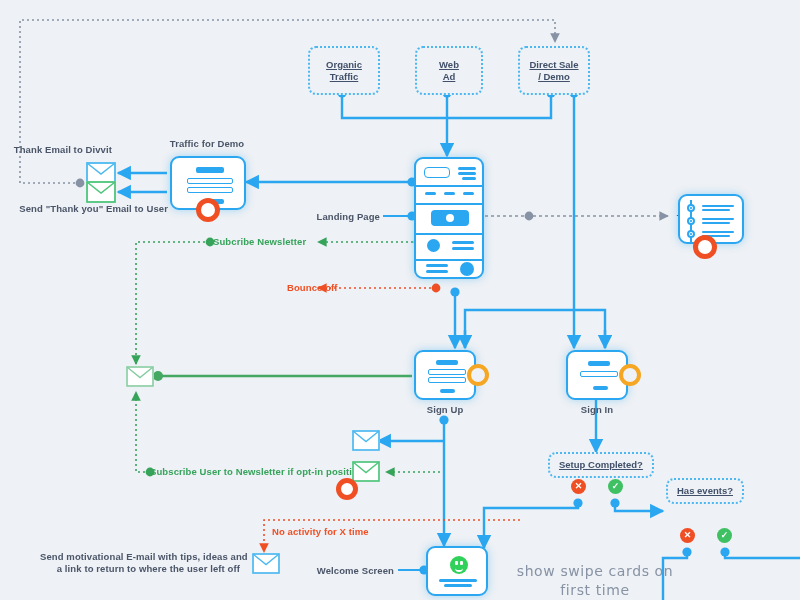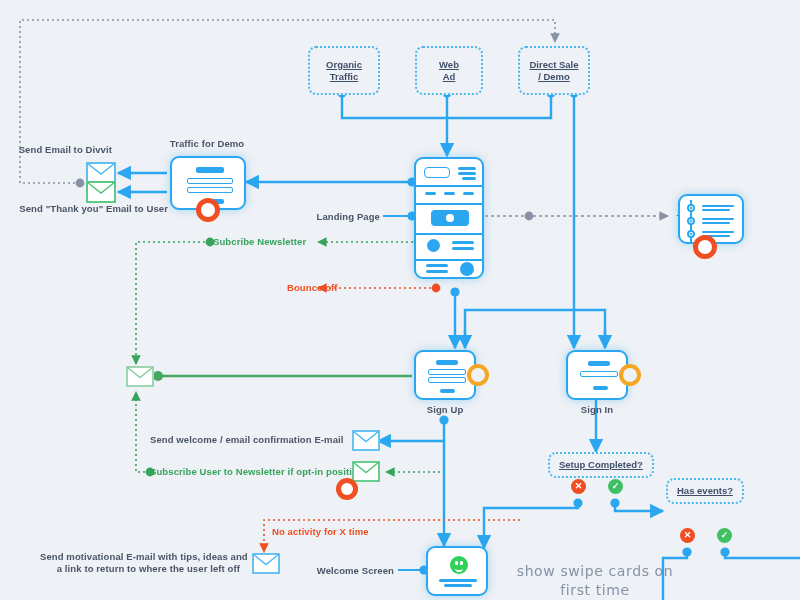--- a/index.html
+++ b/index.html
@@ -217,21 +217,21 @@
 
   <div class="lbl c" style="left:152px;top:138px;width:110px;">Traffic for Demo</div>
   <div class="card" style="left:170px;top:156px;width:76px;height:54px;">
     <div class="bar" style="left:24px;top:9px;width:28px;height:6px;"></div>
     <div class="bar hollow" style="left:15px;top:20px;width:46px;height:6px;"></div>
     <div class="bar hollow" style="left:15px;top:29px;width:46px;height:6px;"></div>
     <div class="bar" style="left:34px;top:41px;width:18px;height:5px;"></div>
   </div>
   <div class="ring orange-red" style="left:196px;top:198px;width:24px;height:24px;"></div>
 
-  <div class="lbl r" style="left:0px;top:144px;width:112px;">Send Email to Divvit</div>
+  <div class="lbl r" style="left:0px;top:144px;width:112px;">Thank Email to Divvit</div>
   <div class="env" style="left:86px;top:162px;">
     <svg width="30" height="22" viewBox="0 0 30 22">
         <rect x="1" y="1" width="28" height="20" fill="#fff" stroke="#4db8f0" stroke-width="1.8"></rect>
         <path d="M1,1 L15,12 L29,1" fill="none" stroke="#4db8f0" stroke-width="1.5"></path>
       </svg>
   </div>
   <div class="env" style="left:86px;top:181px;">
     <svg width="30" height="22" viewBox="0 0 30 22">
         <rect x="1" y="1" width="28" height="20" fill="#fff" stroke="#4ec57b" stroke-width="1.8"></rect>
         <path d="M1,1 L15,12 L29,1" fill="none" stroke="#4ec57b" stroke-width="1.5"></path>
@@ -309,21 +309,20 @@
   <div class="lbl c" style="left:404px;top:404px;width:82px;">Sign Up</div>
 
   <div class="card" style="left:566px;top:350px;width:62px;height:50px;">
     <div class="bar" style="left:20px;top:9px;width:22px;height:5px;"></div>
     <div class="bar hollow" style="left:12px;top:19px;width:38px;height:6px;"></div>
     <div class="bar" style="left:25px;top:34px;width:15px;height:4px;"></div>
   </div>
   <div class="ring orange" style="left:619px;top:364px;width:22px;height:22px;"></div>
   <div class="lbl c" style="left:556px;top:404px;width:82px;">Sign In</div>
 
-  <div class="lbl r" style="left:150px;top:434px;width:192px;">Send welcome / email confirmation E-mail</div>
   <div class="env" style="left:352px;top:430px;">
     <svg width="28" height="21" viewBox="0 0 28 21">
         <rect x="1" y="1" width="26" height="19" fill="#fff" stroke="#4db8f0" stroke-width="1.7"></rect>
         <path d="M1,1 L14,11.5 L27,1" fill="none" stroke="#4db8f0" stroke-width="1.4"></path>
       </svg>
   </div>
 
   <div class="lbl green r" style="left:150px;top:466px;width:190px;">Subscribe User to Newsletter if opt-in positive</div>
   <div class="env" style="left:352px;top:461px;">
     <svg width="28" height="21" viewBox="0 0 28 21">

